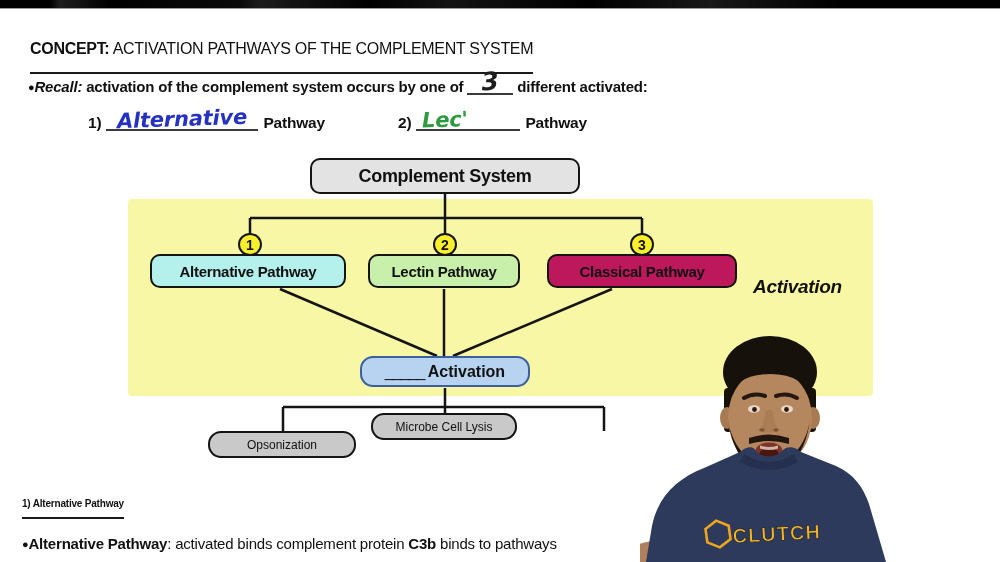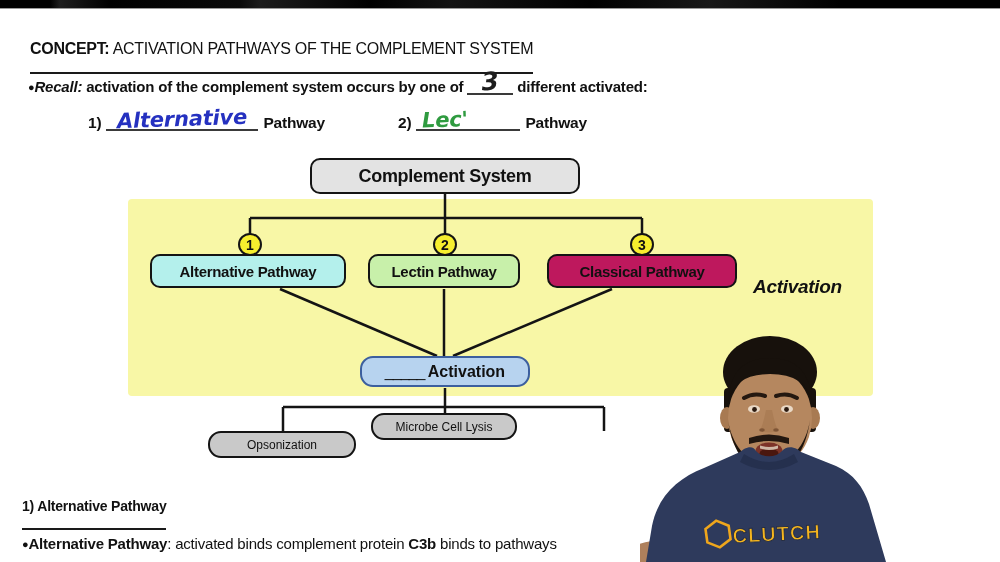--- a/index.html
+++ b/index.html
@@ -43,22 +43,22 @@
   .badge{position:absolute;width:24px;height:23px;background:#f7ef2e;border:2px solid #141414;border-radius:50%;
     display:flex;align-items:center;justify-content:center;font-weight:bold;font-size:14px;box-sizing:border-box;z-index:3;}
   .badge1{left:238px;top:233px;} .badge2{left:433px;top:233px;} .badge3{left:630px;top:233px;}
   .activation{position:absolute;left:753px;top:276px;font-size:19px;font-weight:bold;letter-spacing:-0.3px;font-style:italic;}
   .convertase{left:360px;top:356px;width:170px;height:31px;background:#b7d3ef;border:2.5px solid #3c5f9e;border-radius:13px;
     font-size:16px;white-space:pre;}
   .convertase .blankline{font-weight:normal;color:#111;letter-spacing:-1px;}
   .outcome{height:27px;background:#c9c9c9;border-radius:13px;font-weight:500;font-size:12px;border-width:2px;}
   .out1{left:208px;top:431px;width:148px;} .out2{left:371px;top:413px;width:146px;} .out3{left:531px;top:431px;width:148px;}
   
-  .section-h{position:absolute;left:22px;top:498px;font-size:14px;font-weight:bold;letter-spacing:-0.2px;
-    border-bottom:2px solid #1a1a1a;padding-bottom:14px;}
+  .section-h{position:absolute;left:22px;top:498px;font-size:10px;font-weight:bold;letter-spacing:-0.2px;
+    border-bottom:2px solid #1a1a1a;padding-bottom:8px;}
   .bodyline{position:absolute;left:22px;top:535px;font-size:15px;white-space:pre;letter-spacing:-0.2px;z-index:2;}
   .bodyline .b{font-weight:bold;}
   .tail{position:absolute;left:868px;top:536px;font-size:15px;z-index:3;}
   
   .presenter{position:absolute;left:640px;top:330px;width:360px;height:232px;z-index:4;}
 </style>
 </head>
 <body>
 
 <div class="page">

